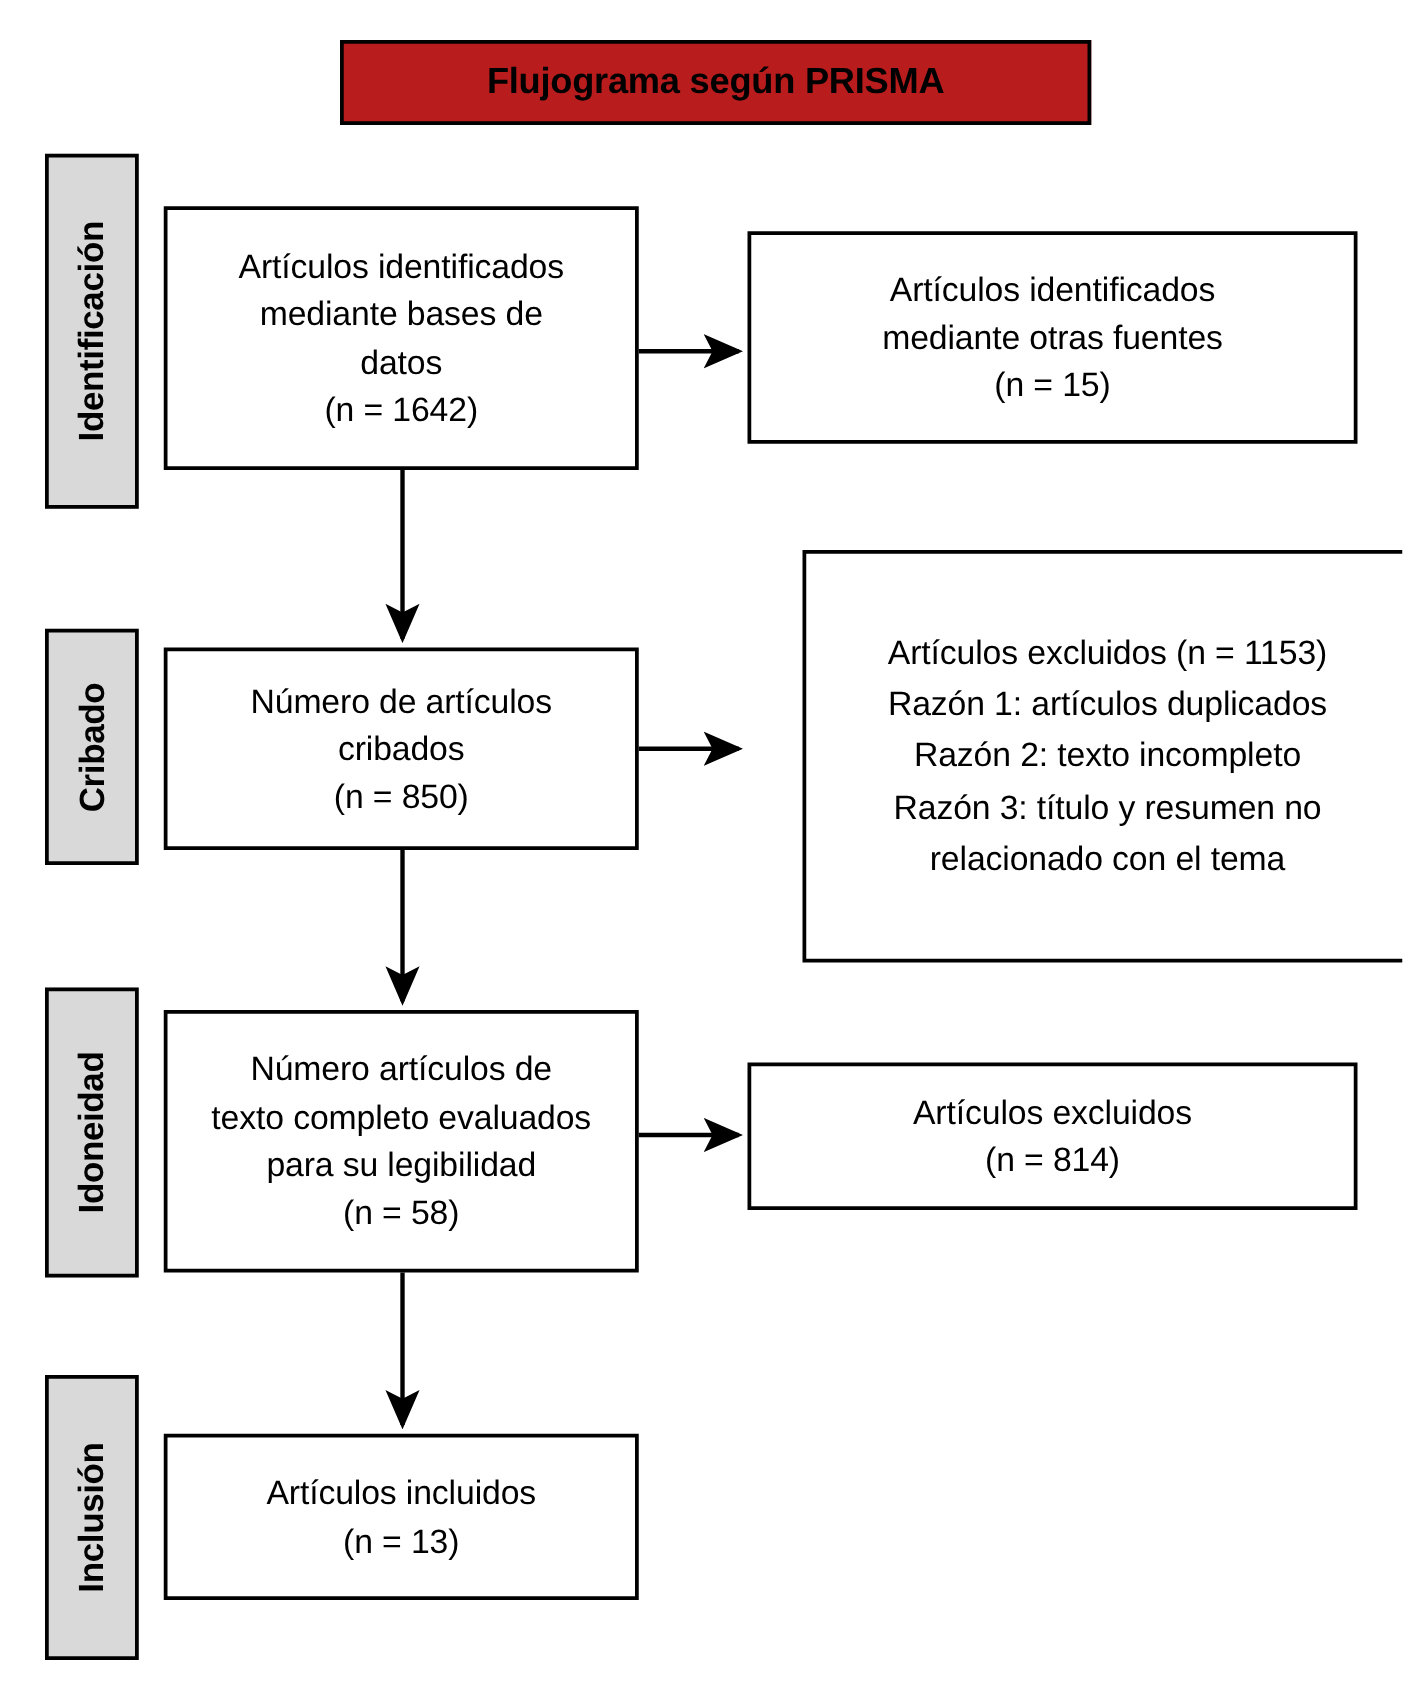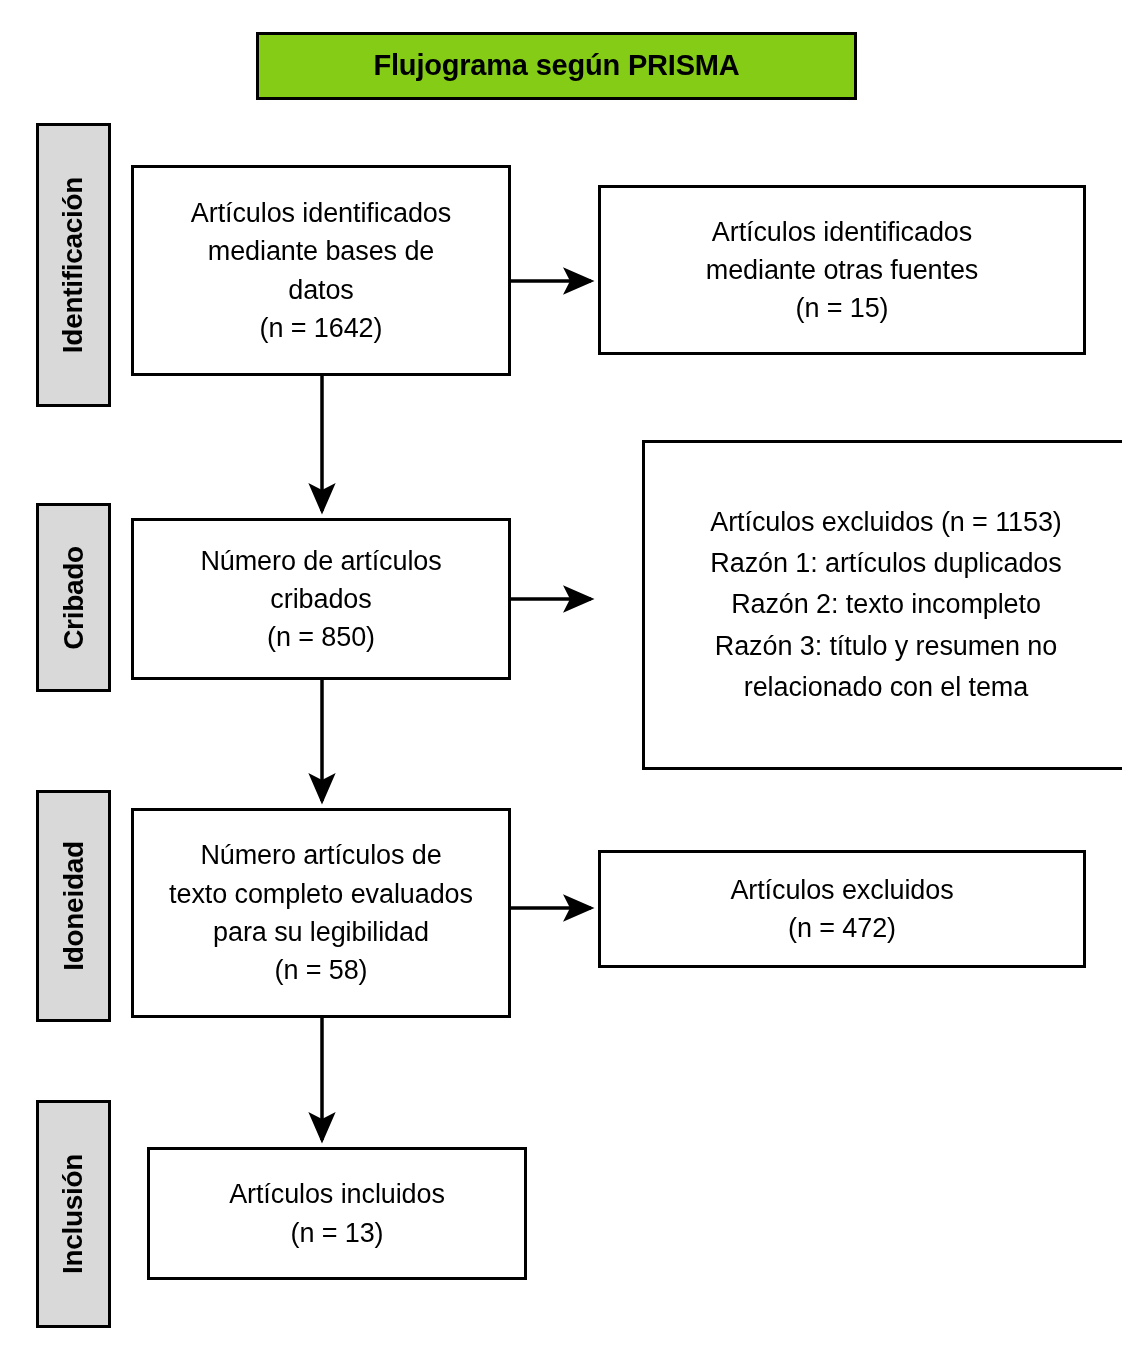--- a/index.html
+++ b/index.html
@@ -16,27 +16,27 @@
     position: relative;
     width: 1122px;
     height: 1357px;
     background: #ffffff;
     overflow: hidden;
   }
 
   
   .title-box {
     position: absolute;
-    left: 256px;
+    left: 272px;
     top: 32px;
     width: 601px;
     height: 68px;
     border: 3px solid #000000;
     box-sizing: border-box;
-    background: #84cc16;
+    background: #b91c1c;
     display: flex;
     align-items: center;
     justify-content: center;
   }
   .title-box .title-text {
     font-size: 29px;
     font-weight: bold;
     letter-spacing: -0.2px;
     text-align: center;
     line-height: 1.1;
@@ -85,21 +85,21 @@
     white-space: pre-line;
     letter-spacing: -0.1px;
   }
 
   #box-identified-db     { left: 131px; top: 165px;  width: 380px; height: 211px; }
   #box-identified-other  { left: 598px; top: 185px;  width: 488px; height: 170px; }
   #box-screened          { left: 131px; top: 518px;  width: 380px; height: 162px; }
   #box-excluded-reasons  { left: 598px; top: 440px;  width: 488px; height: 330px; margin-left: 44px; }
   #box-fulltext          { left: 131px; top: 808px;  width: 380px; height: 210px; }
   #box-excluded-fulltext { left: 598px; top: 850px;  width: 488px; height: 118px; }
-  #box-included          { left: 131px; top: 1147px; width: 380px; height: 133px; margin-left: 16px; }
+  #box-included          { left: 131px; top: 1147px; width: 380px; height: 133px; }
 
   #box-excluded-reasons .box-text { line-height: 1.52; }
 
   
   #arrow-layer {
     position: absolute;
     left: 0;
     top: 0;
     width: 1122px;
     height: 1357px;
@@ -157,21 +157,21 @@
 
   <div class="flow-box" id="box-fulltext">
     <span class="box-text">Número artículos de
 texto completo evaluados
 para su legibilidad
 (n = 58)</span>
   </div>
 
   <div class="flow-box" id="box-excluded-fulltext">
     <span class="box-text">Artículos excluidos
-(n = 472)</span>
+(n = 814)</span>
   </div>
 
   <div class="flow-box" id="box-included">
     <span class="box-text">Artículos incluidos
 (n = 13)</span>
   </div>
 
   <svg id="arrow-layer" viewBox="0 0 1122 1357">
     <defs>
       <marker id="arrowhead-right" markerWidth="9" markerHeight="9" refX="8" refY="4.5" orient="auto" markerUnits="strokeWidth">

